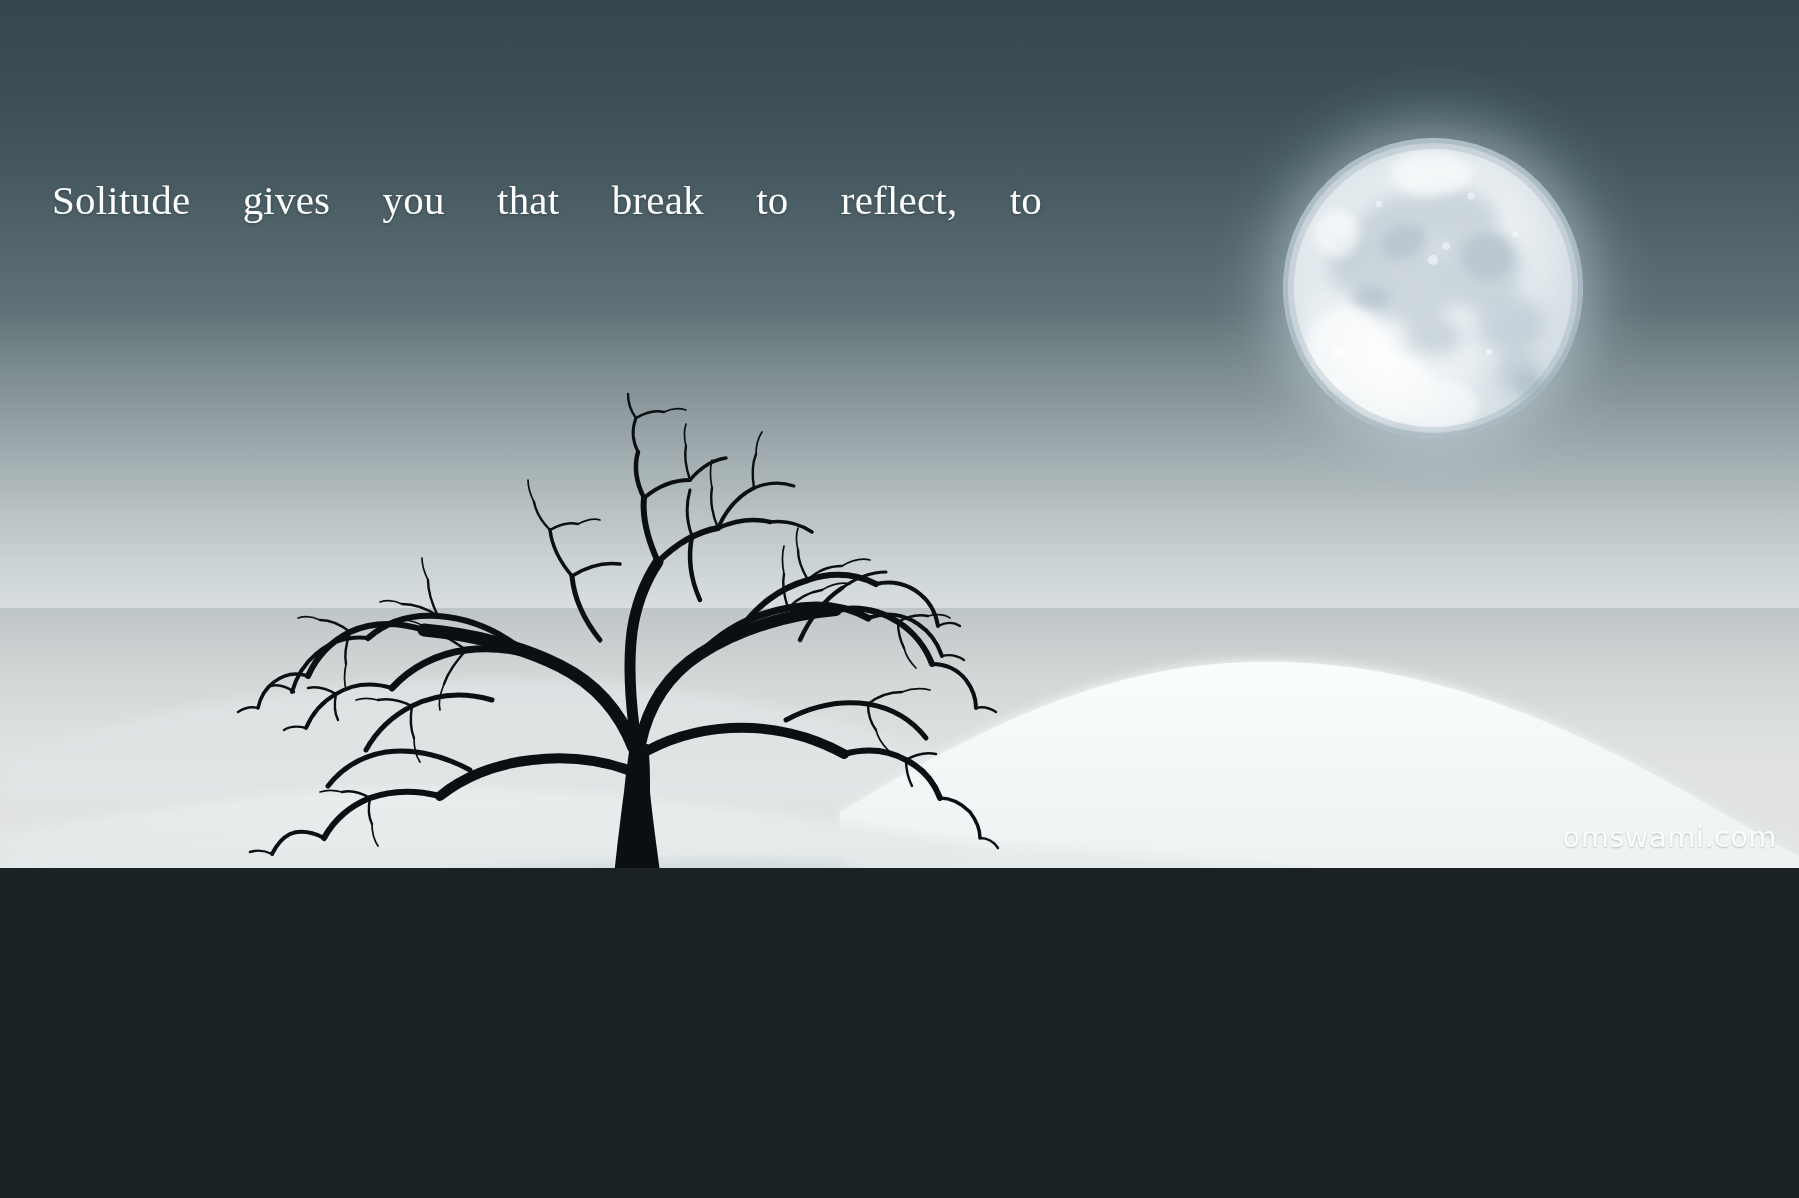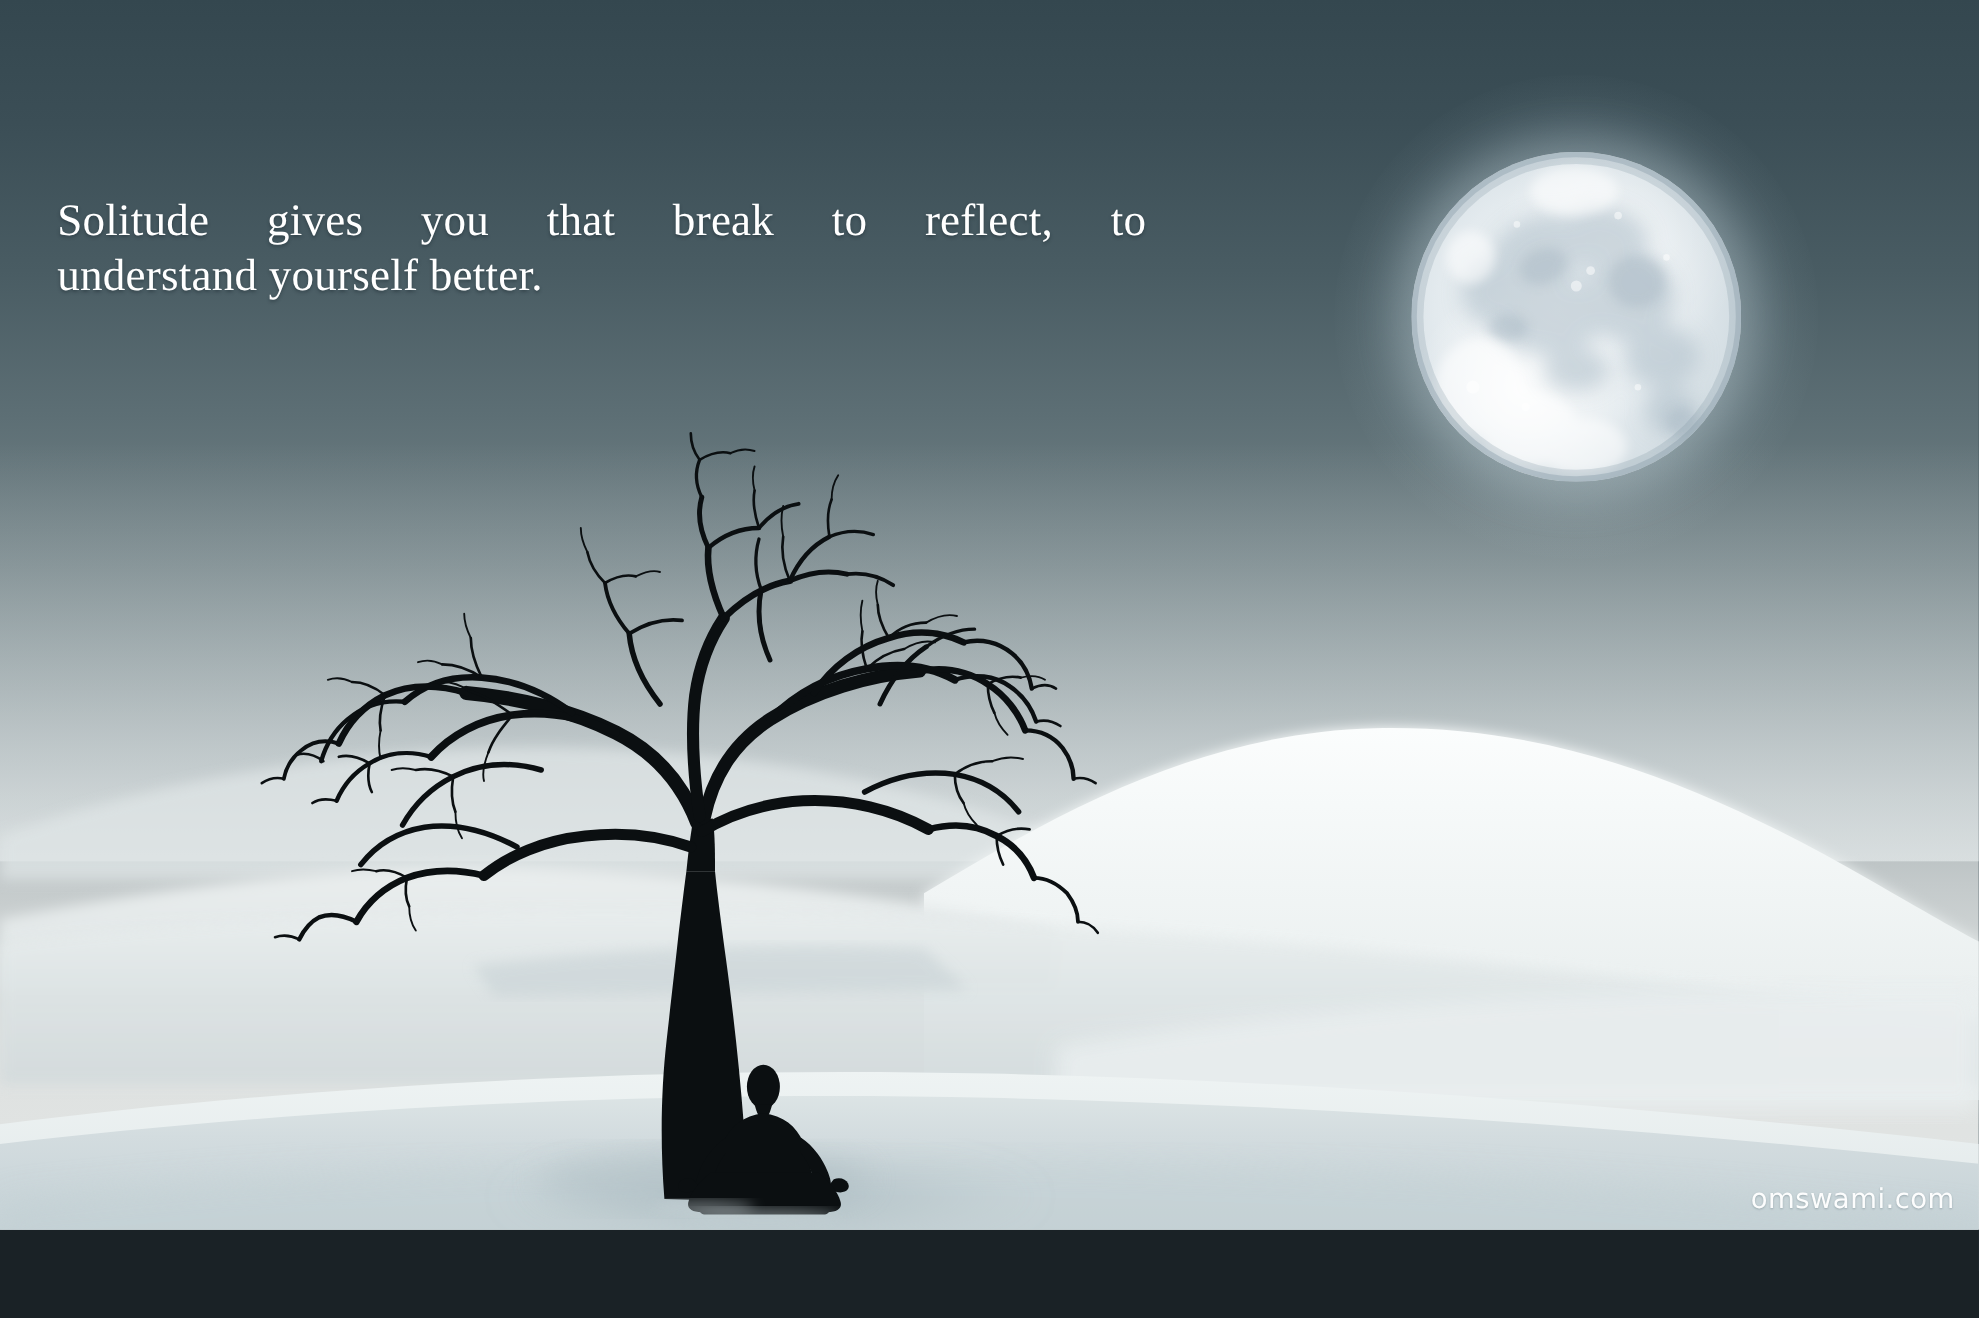--- a/index.html
+++ b/index.html
@@ -7,21 +7,21 @@
     padding: 0;
     background: #1a2226;
   }
   body {
     font-family: "Liberation Serif", serif;
   }
 
   #scene {
     position: relative;
     width: 1799px;
-    height: 1118px;
+    height: 868px;
     overflow: hidden;
     background: #3d5159;
   }
 
   
   .sky {
     position: absolute;
     left: 0; top: 0;
     width: 100%;
     height: 100%;
@@ -109,21 +109,21 @@
     text-align: justify;
     text-align-last: justify;
   }
 
   
   .watermark {
     position: absolute;
     right: 22px;
     bottom: 14px;
     font-family: "DejaVu Sans", sans-serif;
-    font-size: 25px;
+    font-size: 29px;
     color: #ffffff;
     letter-spacing: 0.4px;
     opacity: 0.96;
     text-shadow: 0 1px 2px rgba(60,80,90,0.35);
   }
 </style>
 </head>
 <body>
 
 <div id="scene">
@@ -408,18 +408,17 @@
         <rect x="636" y="1096" width="118" height="8" rx="4"></rect>
       </g>
 
       <ellipse cx="694" cy="1106" rx="70" ry="8" fill="#c4d0d4" opacity="0.45" filter="url(#blur6)"></ellipse>
       <ellipse cx="640" cy="1098" rx="46" ry="7" fill="#c8d3d7" opacity="0.45" filter="url(#blur6)"></ellipse>
     </svg>
   </div>
 
   <div class="quote">
     <span class="quote-line j">Solitude gives you that break to reflect, to</span>
-    <span class="quote-line">understand yourself better.</span>
   </div>
 
   <div class="watermark">omswami.com</div>
 
 </div>
 
 </body></html>

